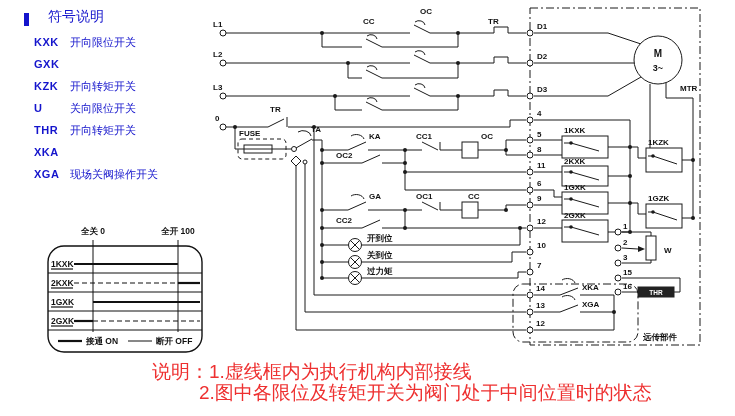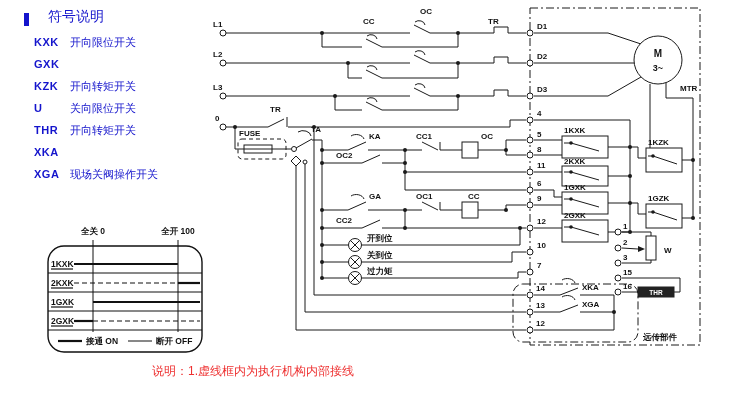--- a/index.html
+++ b/index.html
@@ -8,21 +8,21 @@
   
   .legend{position:absolute;left:24px;top:8px;color:#1414cc}
   .sec-title{display:flex;align-items:flex-end;gap:19px;font-size:14px;font-weight:normal;color:#1414cc}
   .bullet{display:inline-block;width:5px;height:13px;background:#1414cc}
   .legend-items{margin-top:5px}
   .legend-item{display:flex;align-items:center;height:22px}
   .abbr{width:36px;padding-left:10px;font-size:11px;font-weight:bold;letter-spacing:.5px}
   .desc{font-size:11px}
   .prog-head{position:absolute;left:24px;top:198px}
   
-  .notes{position:absolute;left:152px;top:361px;color:#ee3030;font-size:12px;line-height:21px}
+  .notes{position:absolute;left:152px;top:361px;color:#ee3030;font-size:19px;line-height:21px}
   .notes .l2{padding-left:47px}
   
   .prog{position:absolute;left:40px;top:220px}
   .prog line{stroke:#111;stroke-width:1}
   .prog rect{fill:none;stroke:#111;stroke-width:1.4}
   .prog text{fill:#111;font:bold 8.5px "Liberation Sans","DejaVu Sans",sans-serif}
   .prog .seg-on{stroke-width:2.2}
   .prog .seg-off{stroke-width:1.2;stroke-dasharray:5 3}
   .prog .ul{stroke-width:1.2}
   
@@ -462,15 +462,16 @@
       <circle class="dot" cx="420" cy="203" r="2"></circle>
         <circle class="dot" cx="420" cy="232" r="2"></circle>
       <circle class="dot" cx="483" cy="160" r="2"></circle>
         <circle class="dot" cx="483" cy="218" r="2"></circle>
       <circle class="dot" cx="404" cy="312" r="2"></circle>
     </g>
   </svg>
 
   <div class="notes">
     <div class="l1">说明：1.虚线框内为执行机构内部接线</div>
+    <div class="l2">2.图中各限位及转矩开关为阀门处于中间位置时的状态</div>
   </div>
 
 </div>
 
 </body></html>

